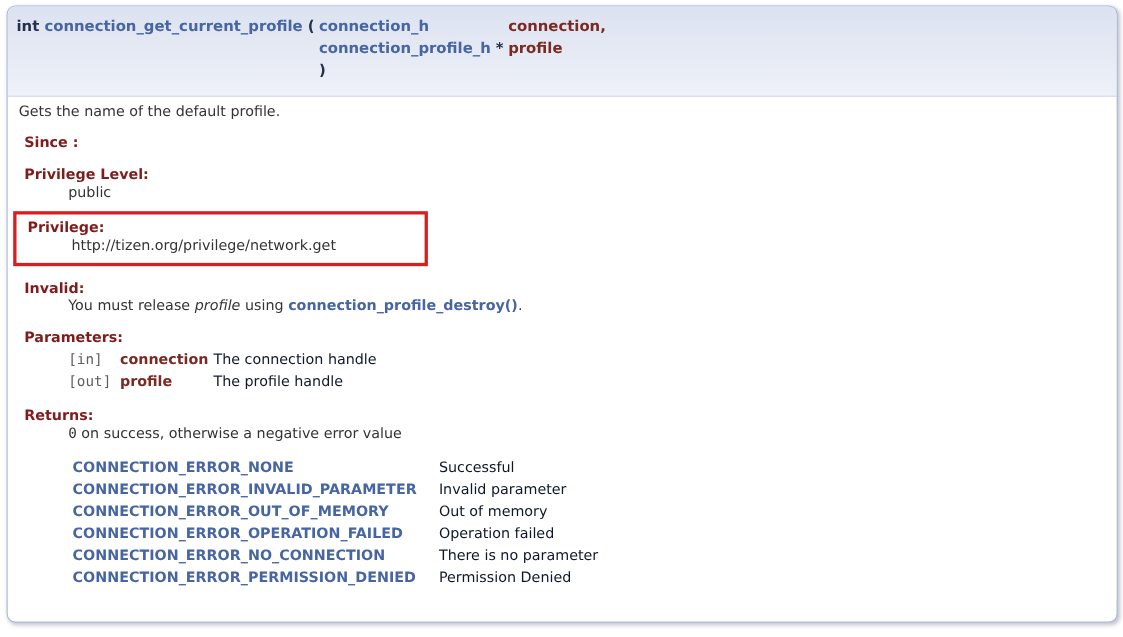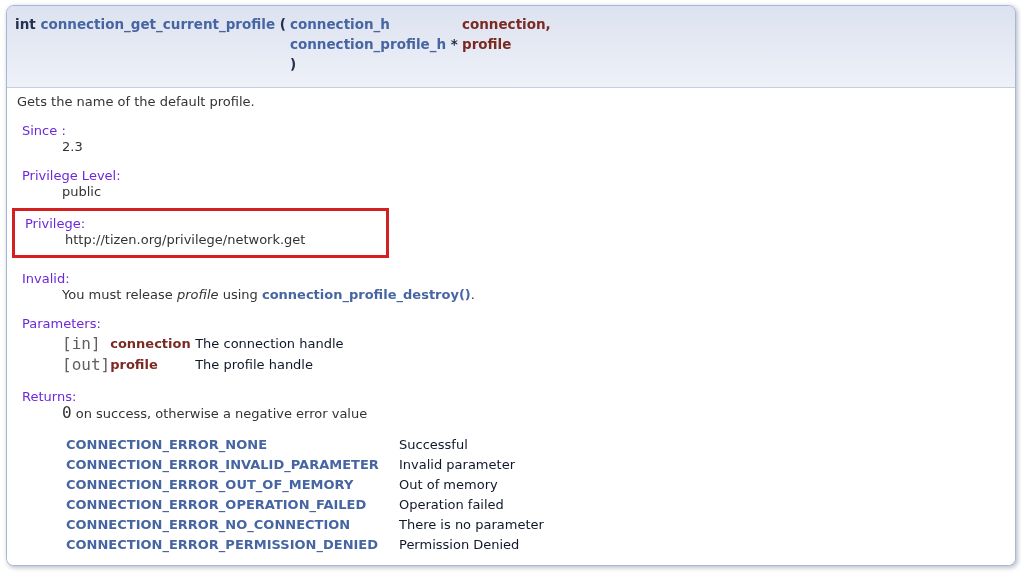--- a/index.html
+++ b/index.html
@@ -29,33 +29,33 @@
   .memproto td { padding: 0 2px; line-height: 20px; vertical-align: top; white-space: nowrap; }
   .td-func { width: 272px; }
   .td-ptype { width: 172px; }
   a.el, .link {
     color: #4665A2; font-weight: bold; text-decoration: none; cursor: pointer;
   }
   .paramname { color: #7B2A23; font-weight: bold; }
   .memdoc { padding: 6px 8px 10px 3px; background: #ffffff; }
   .brief { line-height: 16px; margin-left: 7px; }
   dl { margin: 13px 0 0 12px; }
-  dt { font-weight: normal; color: #6d28d9; line-height: 16px; }
+  dt { font-weight: bold; color: #7f1d1d; line-height: 16px; }
   dd { margin-left: 40px; line-height: 16px; }
   .privilege-box {
     border: 3px solid #D32020;
     margin: 8px 0 5px 2px;
     width: 377px;
     padding: 2px 0 7px 0;
   }
   .privilege-box dl { margin: 3px 0 0 10px; }
   em { font-style: italic; }
   code.mono, .paramdir {
     font-family: "DejaVu Sans Mono", "Liberation Mono", monospace;
-    font-size: 16px;
+    font-size: 13px;
   }
   .paramdir { color: #606060; }
   table.params, table.retval { border-collapse: collapse; margin-top: 2px; }
   table.params td, table.retval td { padding: 2px 0; line-height: 16px; vertical-align: top; }
   table.params .td-dir { width: 47px; }
   table.params .td-pname { width: 85px; }
   table.retval .td-rname { width: 337px; padding-left: 4px; }
   .retval-desc, .param-desc { color: #0f172a; }
 </style>
 </head>
@@ -84,21 +84,20 @@
     </tbody>
       </table>
   </div>
 
   <div class="memdoc">
 
     <p class="brief">Gets the name of the default profile.</p>
 
     <dl>
       <dt>Since :</dt>
-      <dd>2.3</dd>
     </dl>
 
     <dl>
       <dt>Privilege Level:</dt>
       <dd>public</dd>
     </dl>
 
     <div class="privilege-box">
       <dl>
         <dt>Privilege:</dt>

